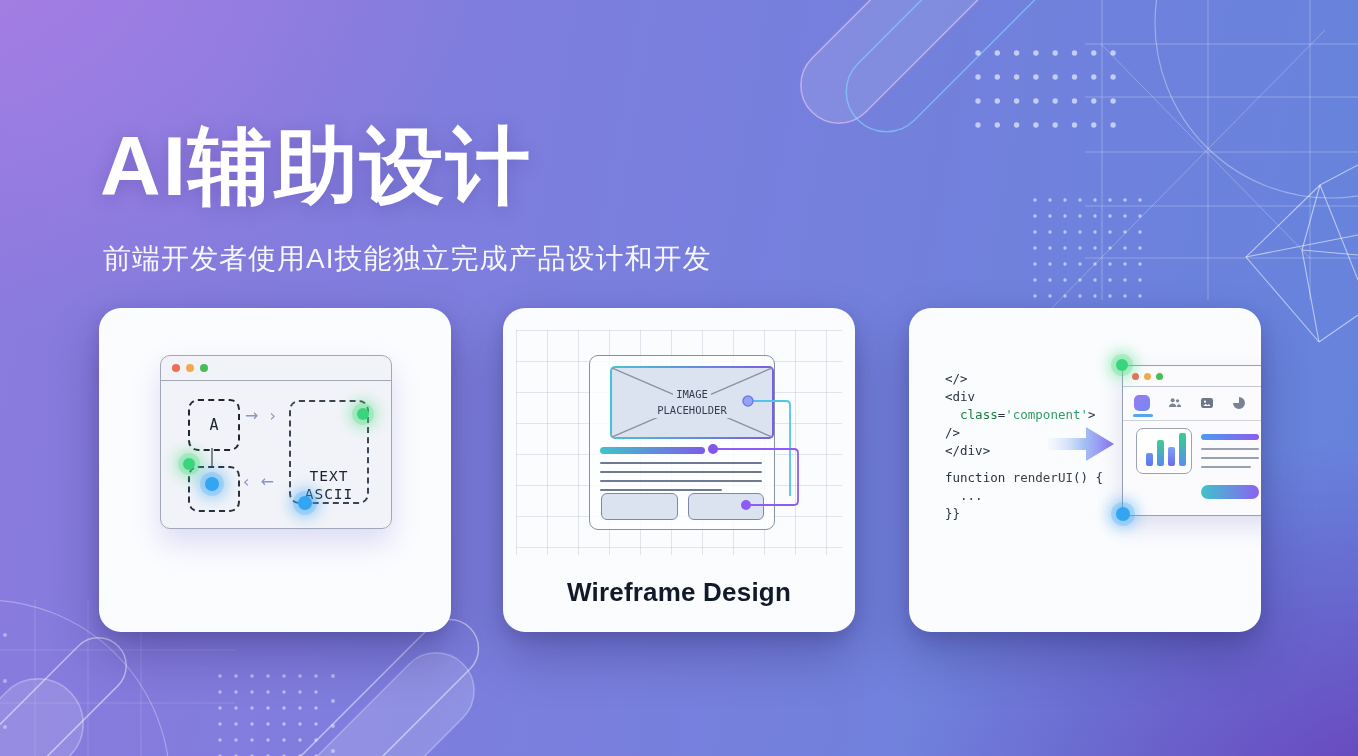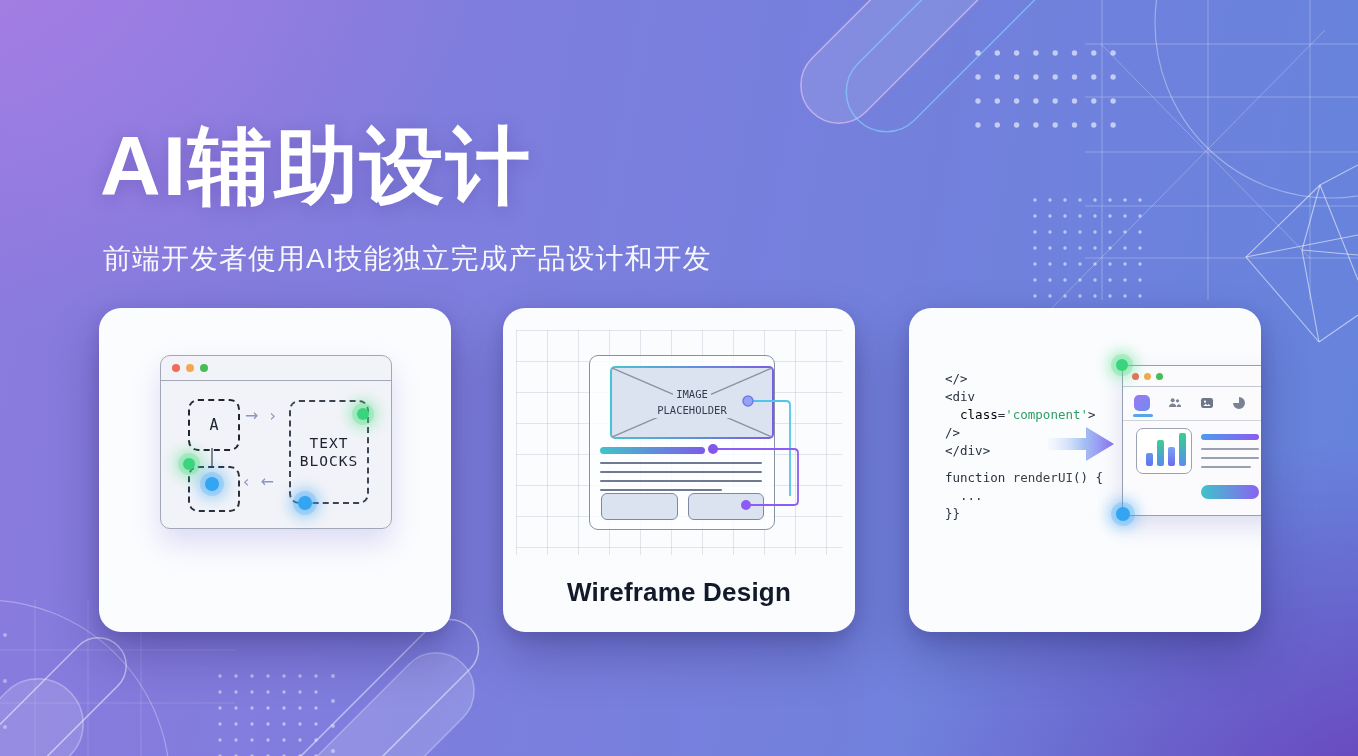--- a/index.html
+++ b/index.html
@@ -34,21 +34,21 @@
     border:1.5px solid #a2a8b6;border-radius:10px;box-shadow:0 14px 28px rgba(112,104,214,.22);}
   .b1bar{height:24px;border-bottom:1.5px solid #a2a8b6;display:flex;align-items:center;padding-left:11px;gap:6px;}
   .tl{width:8px;height:8px;border-radius:50%;}
   .tl.red{background:#ef6a57}.tl.amber{background:#f2a94e}.tl.green{background:#47bd55}
   .b1body{position:absolute;left:0;top:25px;right:0;bottom:0;}
   .abox{position:absolute;left:27px;top:18px;width:48px;height:48px;border:2px dashed #20262f;border-radius:10px;
     display:flex;align-items:center;justify-content:center;font-family:"DejaVu Sans Mono",monospace;font-size:15px;color:#1c2230;}
   .bconn{position:absolute;left:50px;top:67px;width:2px;height:19px;background:#7f8796;}
   .bbox{position:absolute;left:27px;top:85px;width:48px;height:42px;border:2px dashed #2a303c;border-radius:10px;}
   .tbox{position:absolute;left:128px;top:19px;width:76px;height:100px;border:2px dashed #3c4452;border-radius:10px;
-    display:flex;flex-direction:column;align-items:center;justify-content:center;gap:2px;
+    display:flex;flex-direction:column;align-items:center;justify-content:flex-end;gap:2px;
     font-family:"DejaVu Sans Mono",monospace;font-size:14.5px;color:#1c2230;letter-spacing:1px;}
   .arr{position:absolute;font-size:16px;color:#8b95c2;letter-spacing:3px;font-family:"DejaVu Sans",sans-serif;}
   .arrfwd{left:84px;top:25px;} .arrback{left:82px;top:91px;}
 
   
   .grid2{position:absolute;left:13px;top:22px;width:326px;height:225px;
     background-image:linear-gradient(rgba(148,158,180,.25) 1px,transparent 1px),
                      linear-gradient(90deg,rgba(148,158,180,.25) 1px,transparent 1px);
     background-size:31px 31px;}
   .wf{position:absolute;left:86px;top:47px;width:184px;height:173px;border:1.5px solid #8791a5;
@@ -64,21 +64,21 @@
   .wline{position:absolute;left:10px;height:2px;background:#6f7990;border-radius:1px;}
   .wl1{top:106px;width:162px}.wl2{top:115px;width:162px}.wl3{top:124px;width:162px}.wl4{top:133px;width:122px}
   .wbtn{position:absolute;top:137px;height:25px;border:1.5px solid #7d89a4;border-radius:6px;background:#dce3f0;}
   .wbtn.b1{left:11px;width:75px}.wbtn.b2{left:98px;width:74px}
   .conn-svg{position:absolute;inset:0;}
 
   
   .code{position:absolute;left:36px;top:62px;font-family:"DejaVu Sans Mono",monospace;font-size:12.5px;line-height:18px;white-space:pre;}
   .code-line{white-space:pre;}
   .code-line.empty{height:9px;}
-  .tok-plain{color:#2a3242}.tok-attr{color:#000000}.tok-string{color:#2f9e64}.tok-fn{color:#404040}
+  .tok-plain{color:#2a3242}.tok-attr{color:#15803d}.tok-string{color:#2f9e64}.tok-fn{color:#404040}
   .arrow3{position:absolute;left:139px;top:117px;}
   .fwin{position:absolute;left:213px;top:57px;width:250px;height:149px;background:#fbfbfd;
     border:1.5px solid #98a0b0;border-radius:7px;box-shadow:0 10px 24px rgba(90,90,180,.18);}
   .fbar{height:20px;border-bottom:1px solid #c2c7d2;display:flex;align-items:center;padding-left:9px;gap:5px;}
   .tl.sm{width:7px;height:7px;}
   .ftools{position:relative;height:33px;border-bottom:1px solid #ced3dc;}
   .ficon{position:absolute;top:8px;width:16px;height:16px;}
   .ficon.active{left:11px;background:linear-gradient(140deg,#9a79f2,#6f8cf2);border-radius:5px;}
   .ficon.i2{left:44px}.ficon.i3{left:76px}.ficon.i4{left:108px}
   .funder{position:absolute;left:10px;bottom:3px;width:20px;height:3px;border-radius:2px;background:#58a6ea;}
@@ -318,21 +318,21 @@
       <div class="b1body">
         <div class="abox">
             <span>A</span>
           </div>
         <div class="bconn"></div>
         <div class="bbox"></div>
         <div class="arr arrfwd">→ ›</div>
         <div class="arr arrback">‹ ←</div>
         <div class="tbox">
           <span>TEXT</span>
-          <span>BLOCKS</span>
+          <span>ASCII</span>
         </div>
         <span class="glow green" style="left:196px;top:27px"></span>
         <span class="glow green" style="left:22px;top:77px"></span>
         <span class="glow blue" style="left:44px;top:96px"></span>
         <span class="glow blue" style="left:137px;top:115px"></span>
       </div>
     </div>
   </section>
 
   <section class="card" id="card-wireframe">

